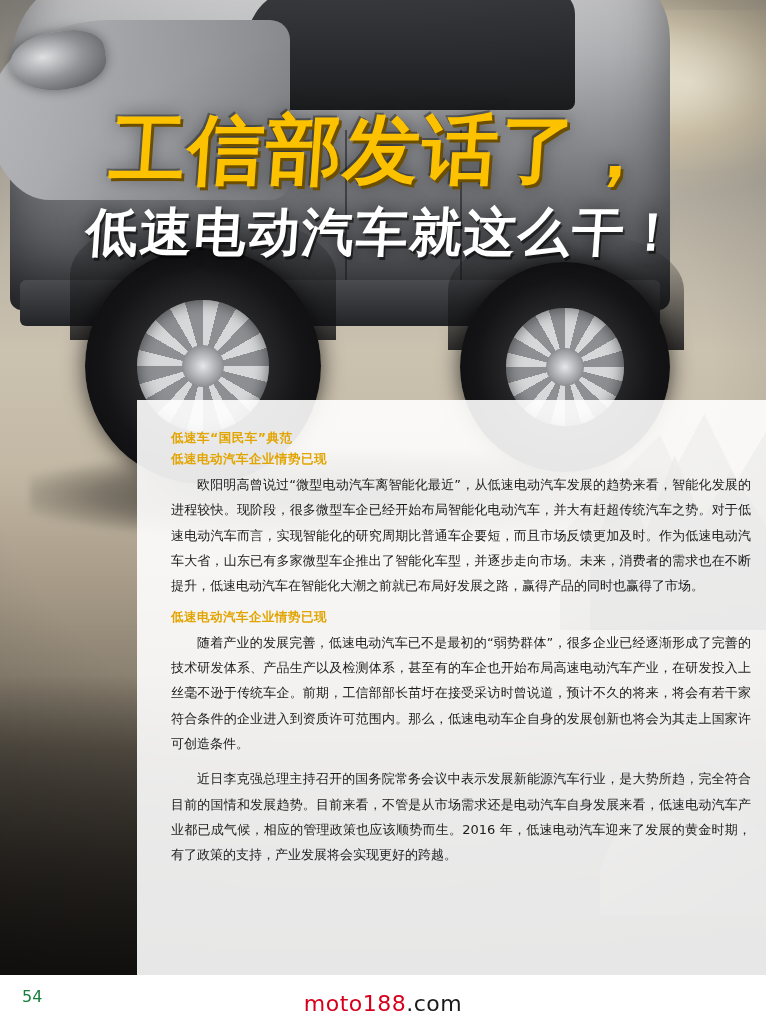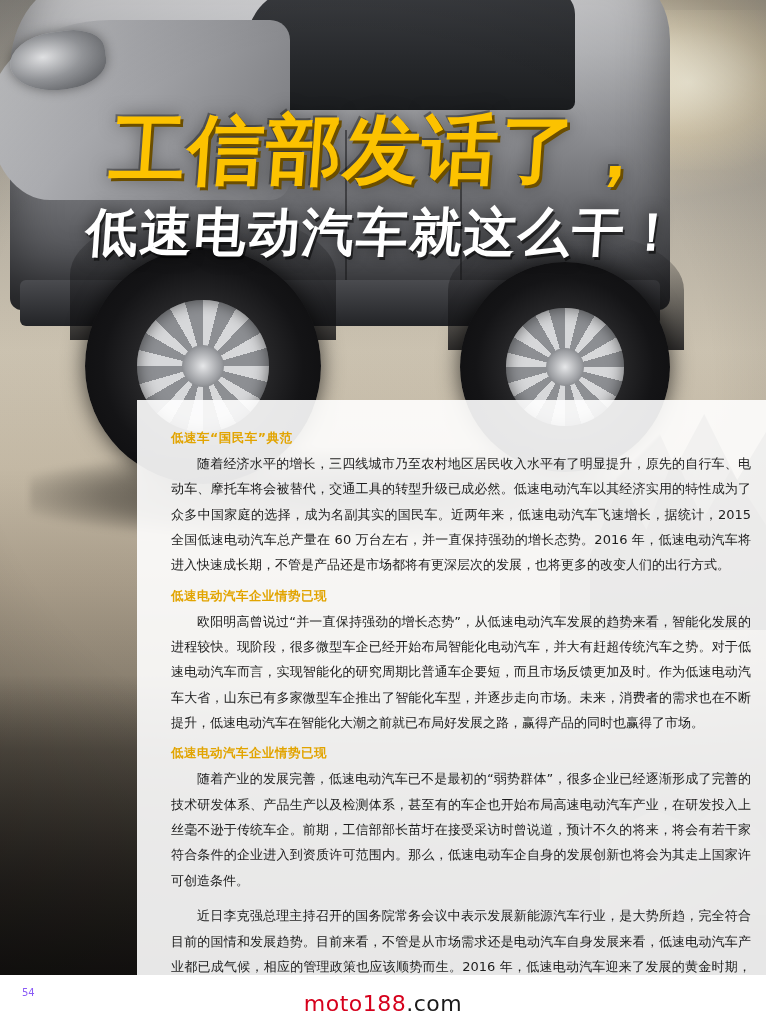--- a/index.html
+++ b/index.html
@@ -296,22 +296,22 @@
     left: 0;
     bottom: 0;
     width: 766px;
     height: 57px;
     background: #ffffff;
   }
   .page-number {
     position: absolute;
     left: 22px;
     top: 12px;
-    font-size: 10px;
-    color: #8b5cf6;
+    font-size: 16px;
+    color: #15803d;
     font-family: "DejaVu Sans", sans-serif;
   }
   .brand {
     position: absolute;
     left: 0;
     top: 16px;
     width: 766px;
     text-align: center;
     font-size: 22px;
     font-weight: normal;
@@ -360,26 +360,25 @@
     <div class="headline">
       <p class="line1">工信部发话了，</p>
       <p class="line2">低速电动汽车就这么干！</p>
     </div>
   </div>
 
   <div class="article">
 
     <div class="blk">
       <p class="section-title">低速车“国民车”典范</p>
-      <p class="body">随着经济水平的增长，三四线城市乃至农村地区居民收入水平有了明显提升，原先的自行车、电动车、摩托车将会被替代，交通工具的转型升级已成必然。低速电动汽车以其经济实用的特性成为了众多中国家庭的选择，成为名副其实的国民车。近两年来，低速电动汽车飞速增长，据统计，2015 全国低速电动汽车总产量在 60 万台左右，并一直保持强劲的增长态势。2016 年，低速电动汽车将进入快速成长期，不管是产品还是市场都将有更深层次的发展，也将更多的改变人们的出行方式。</p>
     </div>
 
     <div class="blk">
       <p class="section-title">低速电动汽车企业情势已现</p>
-      <p class="body">欧阳明高曾说过“并一直保持强劲的增长态势”，从低速电动汽车发展的趋势来看，智能化发展的进程较快。现阶段，很多微型车企已经开始布局智能化电动汽车，并大有赶超传统汽车之势。对于低速电动汽车而言，实现智能化的研究周期比普通车企要短，而且市场反馈更加及时。作为低速电动汽车大省，山东已有多家微型车企推出了智能化车型，并逐步走向市场。未来，消费者的需求也在不断提升，低速电动汽车在智能化大潮之前就已布局好发展之路，赢得产品的同时也赢得了市场。</p>
+      <p class="body">欧阳明高曾说过“微型电动汽车离智能化最近”，从低速电动汽车发展的趋势来看，智能化发展的进程较快。现阶段，很多微型车企已经开始布局智能化电动汽车，并大有赶超传统汽车之势。对于低速电动汽车而言，实现智能化的研究周期比普通车企要短，而且市场反馈更加及时。作为低速电动汽车大省，山东已有多家微型车企推出了智能化车型，并逐步走向市场。未来，消费者的需求也在不断提升，低速电动汽车在智能化大潮之前就已布局好发展之路，赢得产品的同时也赢得了市场。</p>
     </div>
 
     <div class="blk">
       <p class="section-title">低速电动汽车企业情势已现</p>
       <p class="body">随着产业的发展完善，低速电动汽车已不是最初的“弱势群体”，很多企业已经逐渐形成了完善的技术研发体系、产品生产以及检测体系，甚至有的车企也开始布局高速电动汽车产业，在研发投入上丝毫不逊于传统车企。前期，工信部部长苗圩在接受采访时曾说道，预计不久的将来，将会有若干家符合条件的企业进入到资质许可范围内。那么，低速电动车企自身的发展创新也将会为其走上国家许可创造条件。</p>
       <p class="body">近日李克强总理主持召开的国务院常务会议中表示发展新能源汽车行业，是大势所趋，完全符合目前的国情和发展趋势。目前来看，不管是从市场需求还是电动汽车自身发展来看，低速电动汽车产业都已成气候，相应的管理政策也应该顺势而生。2016 年，低速电动汽车迎来了发展的黄金时期，有了政策的支持，产业发展将会实现更好的跨越。</p>
     </div>
 
   </div>
 

